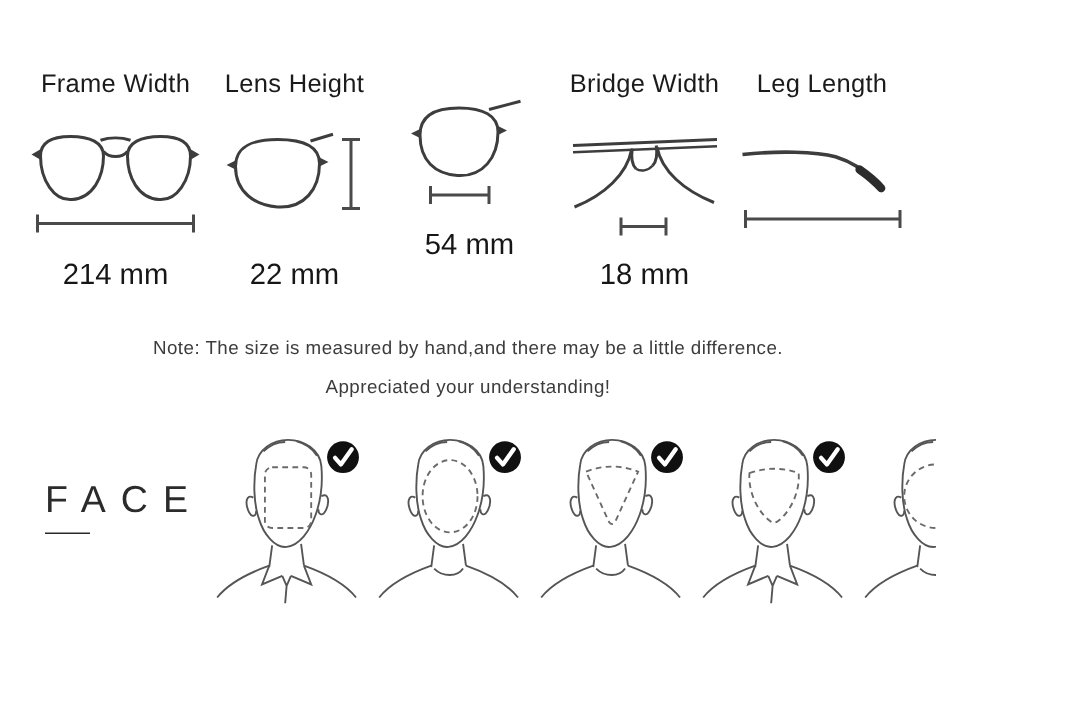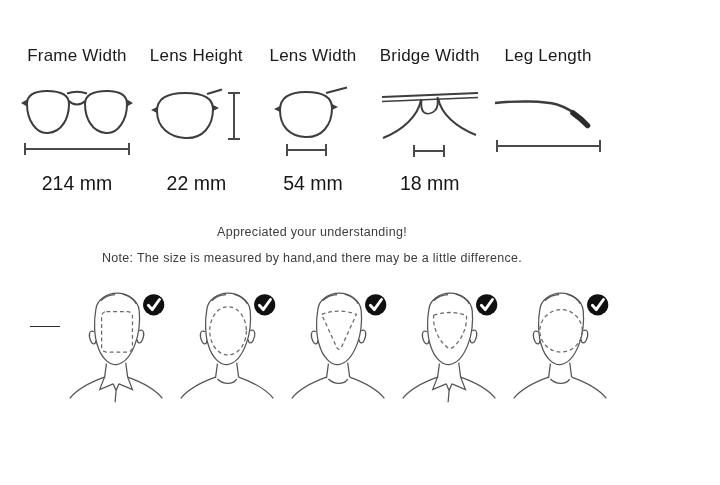--- a/index.html
+++ b/index.html
@@ -52,21 +52,20 @@
           <path d="M63,14 L78,9.5" stroke="#3d3d3d" stroke-width="2"></path>
           <path d="M13,27 L7,30 L13,33 Z" fill="#3d3d3d"></path>
           <path d="M69,25 L75,28 L69,31 Z" fill="#3d3d3d"></path>
           <path d="M90,13 L90,59 M84,13 L96,13 M84,59 L96,59" stroke="#4a4a4a" stroke-width="2"></path>
         </svg>
       </div>
       <div class="col-value">22 mm</div>
     </div>
 
     <div class="col">
-      <div class="col-label">Lens Width</div>
       <div class="col-icon">
         <svg width="104" height="84" viewBox="0 0 104 84" fill="none">
           <path d="M19,30 C19,17 29,12 45,12 C61,12 71,17 71,28 C71,45 61,58 44,57 C29,56 19,47 19,30 Z" stroke="#3d3d3d" stroke-width="2"></path>
           <path d="M65,13 L86,7.5" stroke="#3d3d3d" stroke-width="2"></path>
           <path d="M19,26 L13,29 L19,32 Z" fill="#3d3d3d"></path>
           <path d="M71,24 L77,27 L71,30 Z" fill="#3d3d3d"></path>
           <path d="M26,70 L65,70 M26,64 L26,76 M65,64 L65,76" stroke="#4a4a4a" stroke-width="2"></path>
         </svg>
       </div>
       <div class="col-value">54 mm</div>
@@ -96,26 +95,27 @@
           <path d="M7,23 C30,20.5 56,21 69,24.5 C79,27.5 89,34 97,42" stroke="#3d3d3d" stroke-width="2.4"></path>
           <path d="M85,33 C90,36.5 95.5,41 99.5,45.5" stroke="#2c2c2c" stroke-width="5.5" stroke-linecap="round"></path>
           <path d="M9,66 L112,66 M9,60 L9,72 M112,60 L112,72" stroke="#4a4a4a" stroke-width="2"></path>
         </svg>
       </div>
     </div>
 
   </div>
 
   <div class="note">
+    <div>Note: The size is measured by hand,and there may be a little difference.</div>
     <div>Appreciated your understanding!</div>
-    <div>Note: The size is measured by hand,and there may be a little difference.</div>
   </div>
 
   <div class="face-section">
     <div class="face-title">
+      <span>FACE</span>
       <span class="underline"></span>
     </div>
 
     <div class="faces">
 
       <div class="face">
         <svg width="108" height="136" viewBox="0 0 112 134" fill="none">
           <g stroke="#555555" stroke-width="1.3">
             <path d="M33,22 C34,12 44,5 55,5 C66,5 77,12 78,23 C79,34 78,46 74,57 C70,68 63,78 54,79 C46,80 38,70 35,60 C31,49 31,33 33,22 Z"></path>
             <path d="M38,13 C43,8 49,6.5 53,6.5 M61,6 C67,7.5 72,11 75,16"></path>

